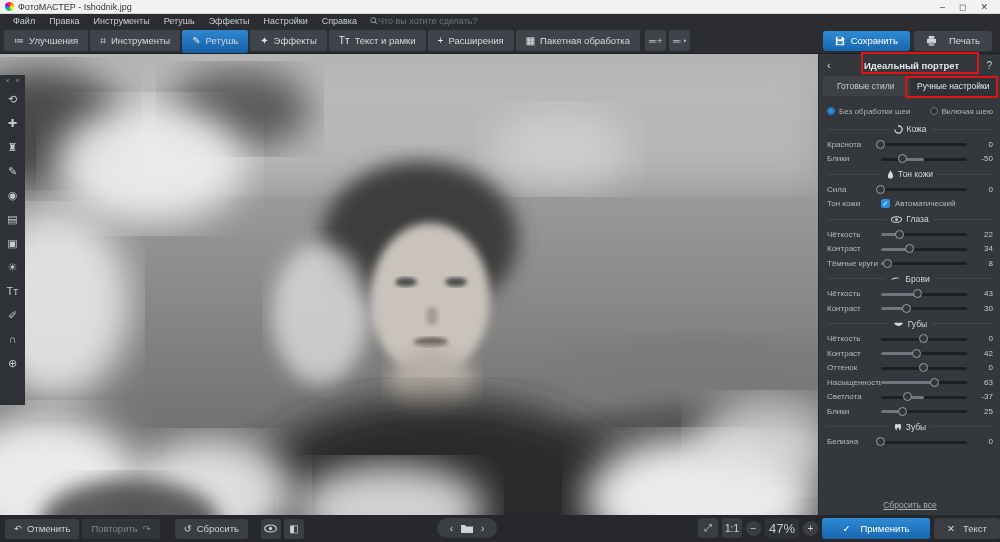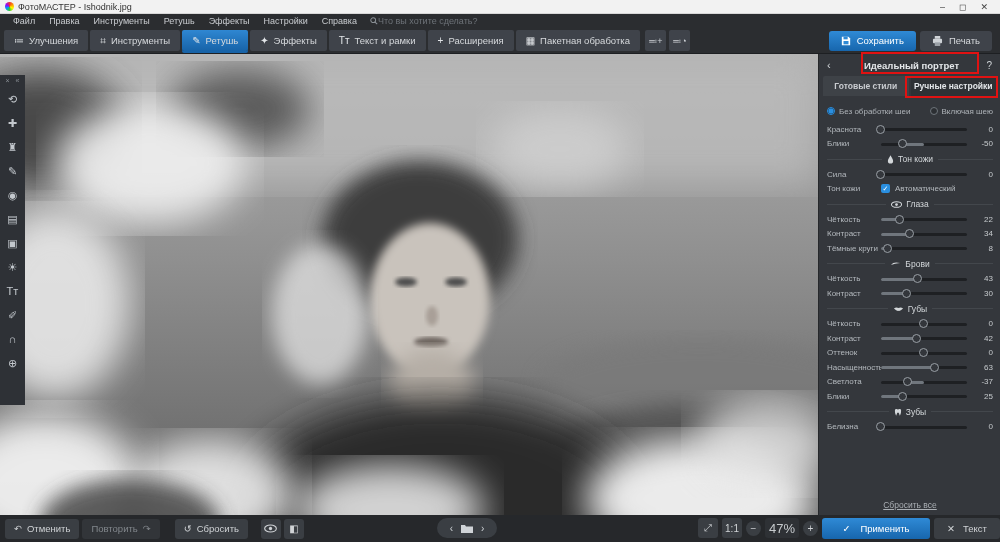--- a/index.html
+++ b/index.html
@@ -28,41 +28,41 @@
   .tb-tab { height:21px; display:flex; align-items:center; gap:5px; padding:0 10px; margin-right:2px;
     background:#3f434a; border-radius:2px; font-size:9.5px; color:#d6d9dc; white-space:nowrap; }
   .tb-tab .tico { font-size:10px; color:#e3e6e9; }
   .tb-tab.active { background:linear-gradient(#2f87d2,#1763a8); box-shadow:0 2px 0 #1763a8; }
   .tb-mini { width:21px; height:21px; margin-left:3px; background:#3f434a; border-radius:2px;
     display:flex; align-items:center; justify-content:center; font-size:9px; color:#cfd3d7; }
   .tb-right { margin-left:auto; display:flex; gap:4px; padding-right:4px; }
   .btn-save { height:20px; padding:0 12px; background:linear-gradient(#2f8ad6,#1766ad); border-radius:3px;
     display:flex; align-items:center; gap:6px; font-size:9.5px; color:#fff; }
   .btn-print { height:20px; padding:0 12px; background:#3f434a; border-radius:3px;
-    display:flex; align-items:center; gap:6px; font-size:9.5px; color:#d6d9dc;text-align:right; }
+    display:flex; align-items:center; gap:12px; font-size:9.5px; color:#d6d9dc;text-align:right; }
 
   
   .main { position:absolute; left:0; top:54px; width:1000px; height:461px; background:#26282b; }
   .canvas { position:absolute; left:0; top:0; width:818px; height:461px; overflow:hidden; background:#7d7d7d; }
   .canvas svg { display:block; width:818px; height:461px; }
 
   
   .toolstrip { position:absolute; left:0; top:21px; width:25px; height:330px; background:#2e3136;
     display:flex; flex-direction:column; align-items:center; padding-top:2px; }
   .ts-top { display:flex; gap:6px; color:#8a9096; font-size:7px; margin-bottom:3px; }
   .ts-tool { width:21px; height:24px; display:flex; align-items:center; justify-content:center;
     color:#c3c8cd; font-size:11px; }
 
   
   .panel { position:absolute; right:0; top:0; width:182px; height:461px; background:#34373c; border-left:1px solid #26282b; }
   .panel-header { height:22px; display:flex; align-items:center; padding:0 8px; }
   .ph-back { color:#cfd3d7; font-size:11px; width:14px; }
   .ph-title { flex:1; text-align:center; font-size:9.5px; font-weight:bold; color:#e3e6e9; }
   .ph-help { color:#cfd3d7; font-size:10px; width:10px; text-align:right; }
-  .panel-tabs { display:flex; height:20px; padding:0 4px; gap:2px;font-weight:bold; }
+  .panel-tabs { display:flex; height:20px; padding:0 4px; gap:2px; }
   .p-tab { flex:1; display:flex; align-items:center; justify-content:center; font-size:8.5px;
     color:#c9ccd0; background:#3e4247; border-radius:2px 2px 0 0; }
   .p-tab.active { background:#2e3135; color:#e3e6e9; }
   .panel-body { position:absolute; left:0; top:44px; width:182px; bottom:26px; padding:4px 8px 0 8px; overflow:hidden; }
   .radio-row { display:flex; justify-content:space-between; align-items:center; height:18px; margin-bottom:2px; }
   .radio-opt { display:flex; align-items:center; gap:4px; font-size:8px; color:#aeb3b8; }
   .rdot { width:8px; height:8px; border-radius:50%; border:1px solid #6e747a; background:#2c2f33; }
   .rdot.on { border-color:#2a8fe0; background:radial-gradient(circle at 50% 50%, #2a8fe0 0 2.5px, #1b3b55 2.6px); }
   .sec-header { display:flex; align-items:center; gap:5px; height:14px; margin:1px 0; }
   .sec-header .line { flex:1; height:1px; background:#43474c; }
@@ -286,20 +286,33 @@
             <div class="radio-opt">
               <span class="rdot on"></span>
               <span>Без обработки шеи</span>
             </div>
             <div class="radio-opt">
               <span class="rdot"></span>
               <span>Включая шею</span>
             </div>
           </div>
         <div id="sections">
+            <div class="sec-header">
+              <div class="line"></div>
+              <div class="sh-mid">
+                <span>
+                  <svg width="9" height="9" viewBox="0 0 10 10">
+                    <path d="M5 1 a4 4 0 1 1 -4 4" fill="none" stroke="#d3d7da" stroke-width="1.4"></path>
+                    <path d="M5 0 l2 1.4 -2 1.4 z" fill="#d3d7da"></path>
+                  </svg>
+                </span>
+                <span>Кожа</span>
+              </div>
+              <div class="line"></div>
+            </div>
             <div class="slider-row">
               <div class="sl-label">Краснота</div>
               <div class="sl-track-wrap">
                 <div class="sl-track"></div>
                 <div class="sl-fill" style="left: 0%; width: 0%;"></div>
                 <div class="sl-handle" style="left: 0%;"></div>
               </div>
               <div class="sl-value">0</div>
             </div>
             <div class="slider-row">

